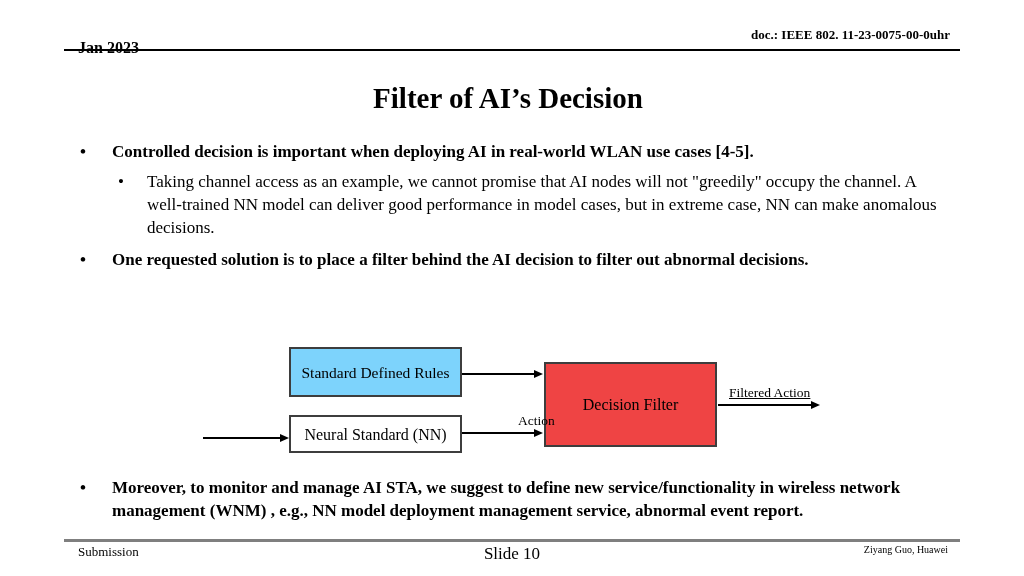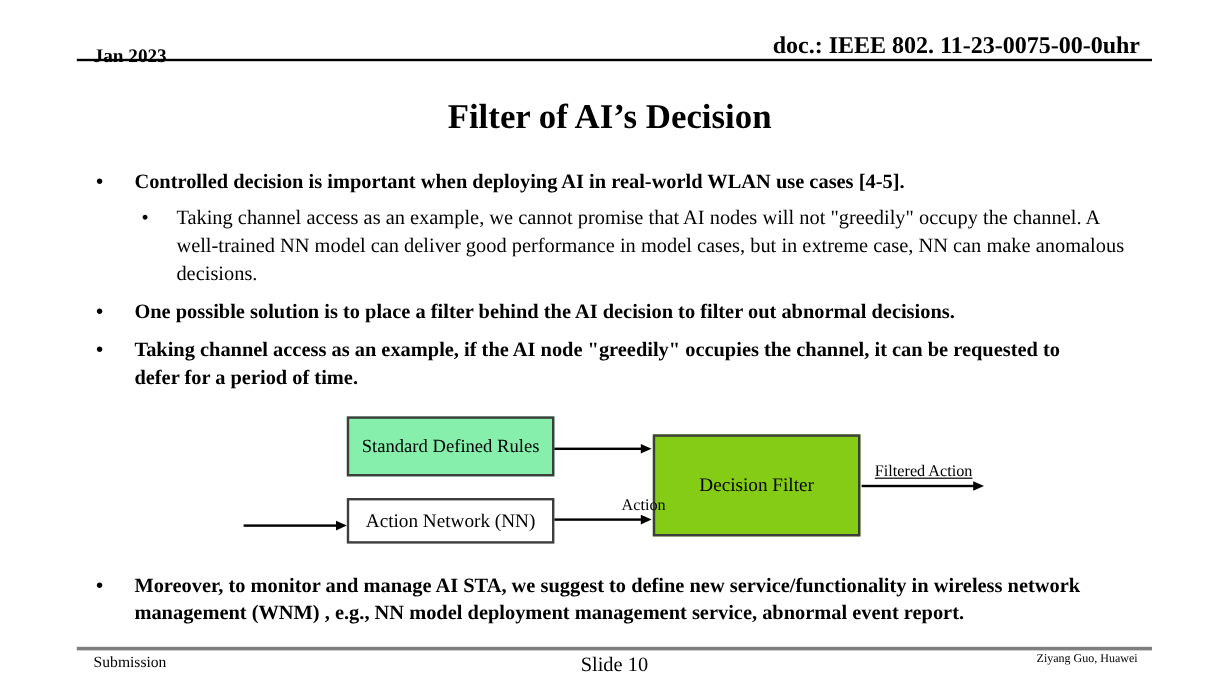--- a/index.html
+++ b/index.html
@@ -13,21 +13,21 @@
     overflow: hidden;
   }
 
   
   .hdr-date {
     position: absolute; left: 78px; top: 27px;
     font-size: 16px; font-weight: bold; margin-top: 12px;
   }
   .hdr-doc {
     position: absolute; right: 74px; top: 27px;
-    font-size: 20px; font-weight: bold;
+    font-size: 13px; font-weight: bold;
   }
   .hdr-rule {
     position: absolute; left: 64px; top: 49px;
     width: 896px; height: 2px; background: #000000;
   }
 
   
   .slide-title {
     position: absolute; left: 0; top: 82px; width: 1016px;
     text-align: center;
@@ -97,39 +97,35 @@
   <div class="bullet l1">
     <span class="dot"></span>
     <span class="btxt">Controlled decision is important when deploying AI in real-world WLAN use cases [4-5].</span>
   </div>
   <div class="bullet l2">
     <span class="dot"></span>
     <span class="btxt">Taking channel access as an example, we cannot promise that AI nodes will not "greedily" occupy the channel. A well-trained NN model can deliver good performance in model cases, but in extreme case, NN can make anomalous decisions.</span>
   </div>
   <div class="bullet l1">
     <span class="dot"></span>
-    <span class="btxt">One possible solution is to place a filter behind the AI decision to filter out abnormal decisions.</span>
-  </div>
-  <div class="bullet l1">
-    <span class="dot"></span>
-    <span class="btxt">Taking channel access as an example, if the AI node "greedily" occupies the channel, it can be requested to defer for a period of time.</span>
+    <span class="btxt">One requested solution is to place a filter behind the AI decision to filter out abnormal decisions.</span>
   </div>
 </div>
 
 <div class="diagram">
 
-  <div class="dbox dbox-rules" id="box-rules" style="background: #86efac;">
+  <div class="dbox dbox-rules" id="box-rules" style="background: #7dd3fc;">
     <span>Standard Defined Rules</span>
   </div>
 
   <div class="dbox dbox-nn" id="box-nn" style="background: rgb(255, 255, 255);">
-    <span>Action Network (NN)</span>
+    <span>Neural Standard (NN)</span>
   </div>
 
-  <div class="dbox dbox-filter" id="box-filter" style="background: #84cc16;">
+  <div class="dbox dbox-filter" id="box-filter" style="background: #ef4444;">
     <span>Decision Filter</span>
   </div>
 
   <div class="dlabel dlabel-action">Action</div>
   <div class="dlabel dlabel-output">Filtered Action</div>
 
   <div>
     <div class="aline" style="left:203px; top:437px; width:78px;"></div>
     <div class="ahead" style="left:280px; top:433.5px;"></div>
   </div>

